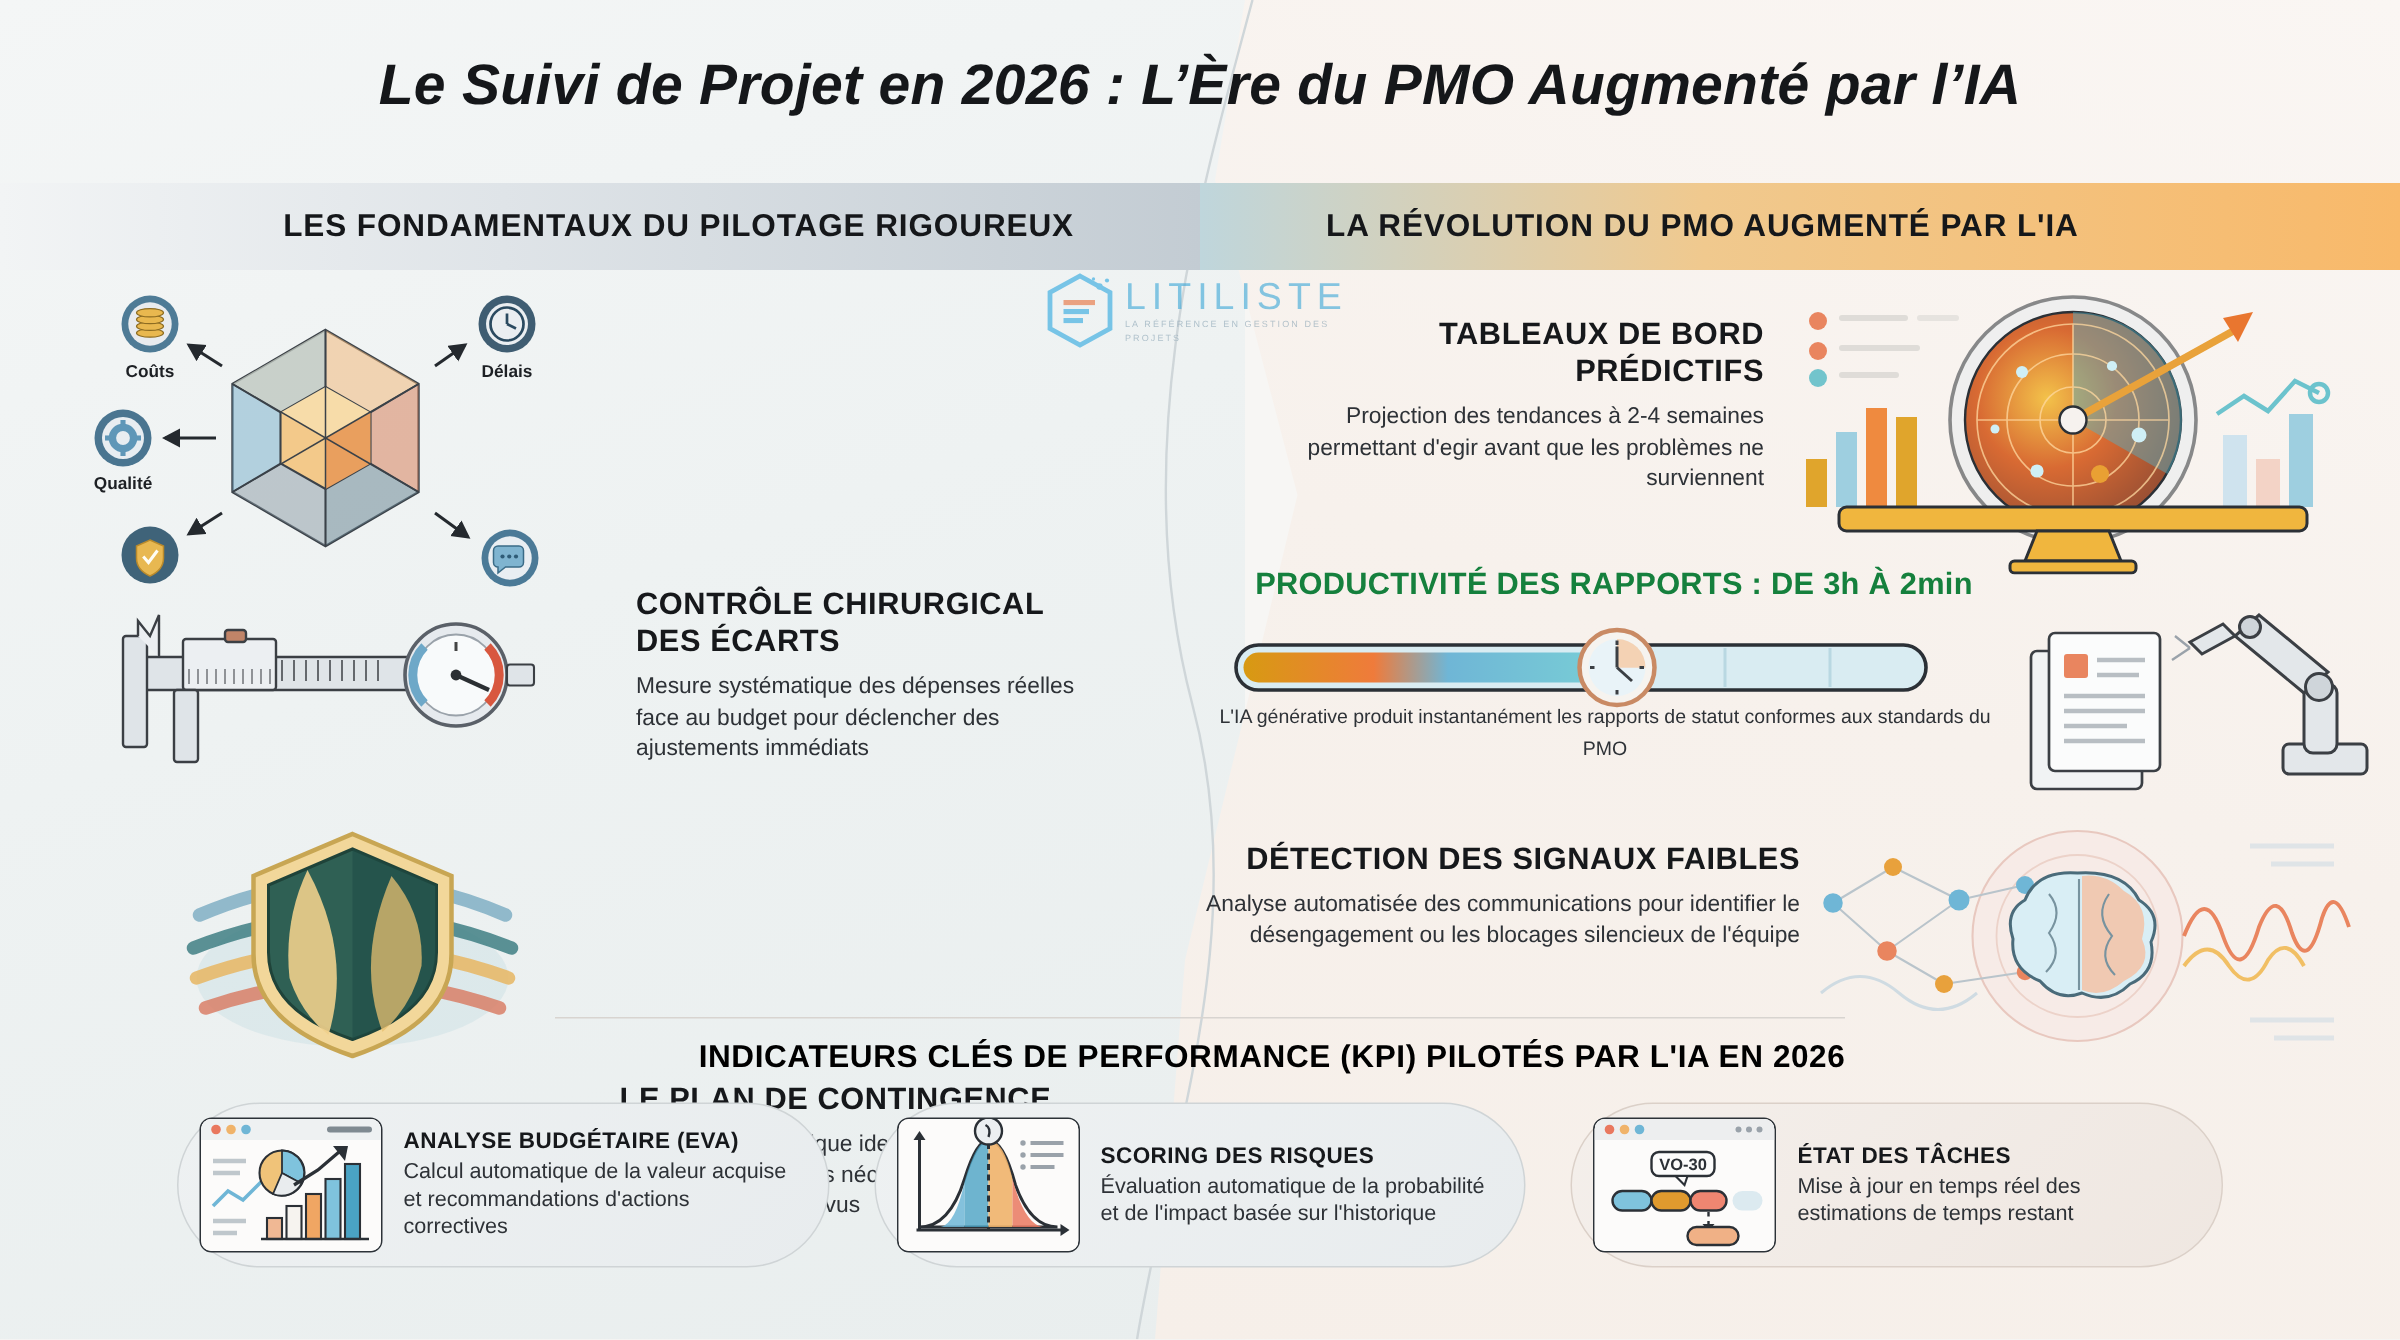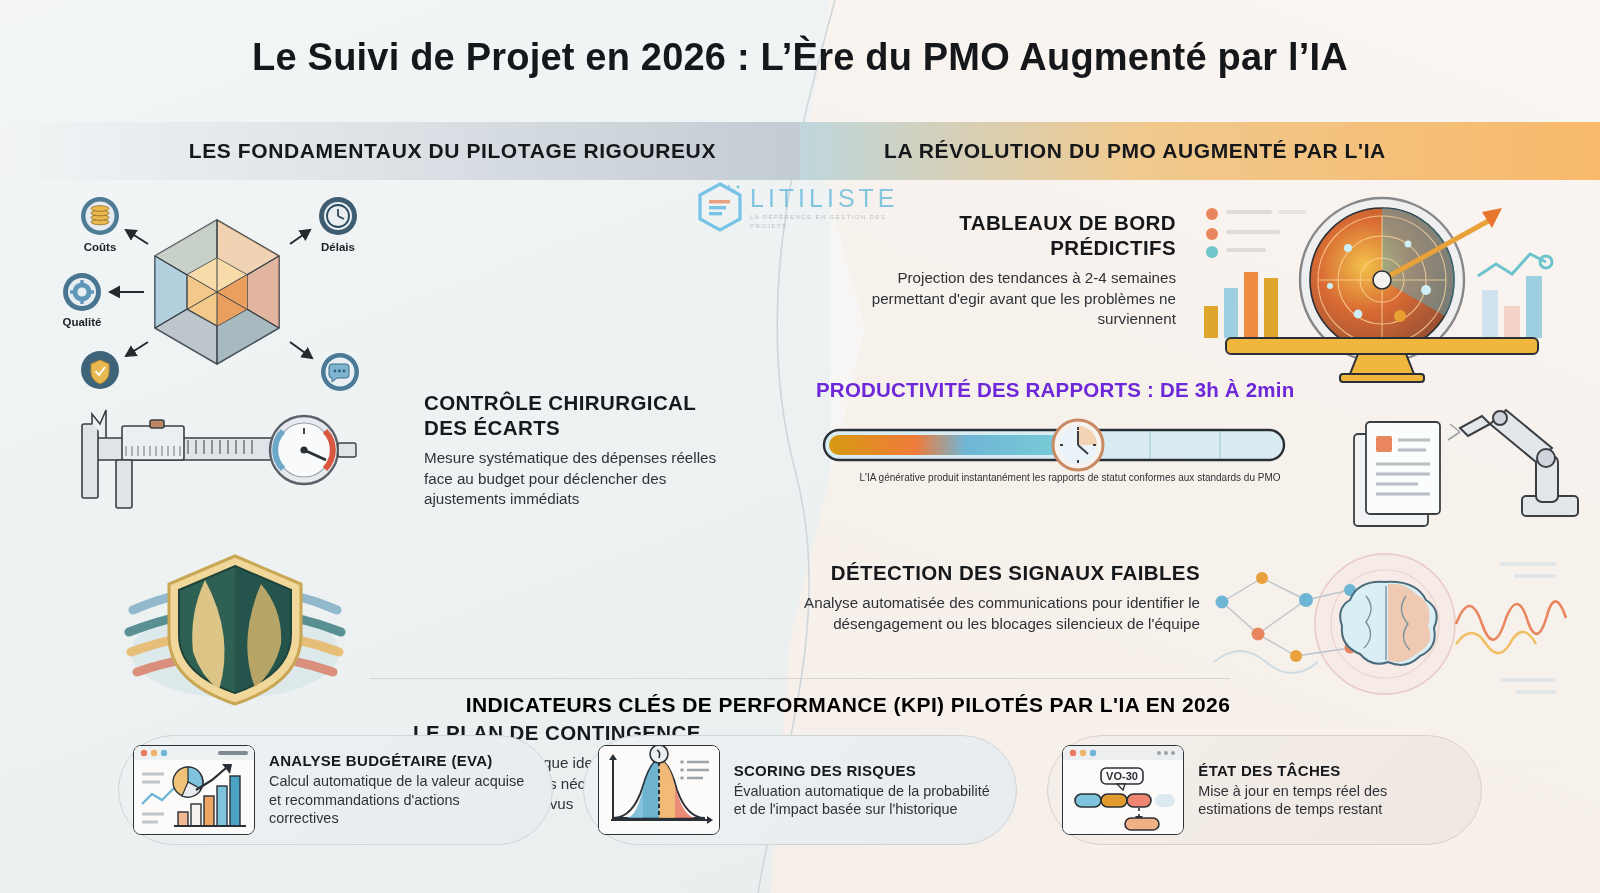--- a/index.html
+++ b/index.html
@@ -23,21 +23,21 @@
     background:linear-gradient(200deg,#faf6f3 0%,#f7f1ec 50%,#f6efe9 100%);
     clip-path:polygon(60px 0,830px 0,830px 893px,0 893px, 20px 640px, 95px 330px, 40px 120px);
   }
   .bg-divider{
     position:absolute;left:740px;top:0;width:120px;height:893px;
     pointer-events:none;
   }
   .bg-divider svg{display:block;}
   
   .title-band{
-    position:absolute;left:0;top:0;width:1600px;height:122px;
+    position:absolute;left:0;top:0;width:1600px;height:122px;font-style:italic;
   }
   .main-title{
     position:absolute;left:0;top:34px;width:1600px;
     text-align:center;
     font-size:38px;line-height:46px;font-weight:bold;
     letter-spacing:.2px;
     color:#15171a;
     font-family:"Liberation Sans", sans-serif;
   }
   
@@ -440,21 +440,21 @@
             <rect x="36" y="150" width="312" height="16" rx="5"></rect>
             <path d="M168 166 L216 166 L224 186 L160 186 Z"></path>
             <rect x="150" y="186" width="84" height="8" rx="3"></rect>
           </g>
         </svg>
       </div>
     </div>
 
     <div class="row" id="row-r2">
       <div class="hdr">
-        <h3 style="margin:0;font-size:20.5px;font-weight:bold;color:#6d28d9;letter-spacing:.2px;">PRODUCTIVITÉ DES RAPPORTS : DE 3h À 2min</h3>
+        <h3 style="margin:0;font-size:20.5px;font-weight:bold;color:#15803d;letter-spacing:.2px;text-align:center;">PRODUCTIVITÉ DES RAPPORTS : DE 3h À 2min</h3>
       </div>
       <div class="bar-wrap">
         <svg width="470" height="54" viewBox="0 0 470 54">
           <defs>
             <linearGradient id="pgrad" x1="0" y1="0" x2="1" y2="0">
               <stop offset="0%" stop-color="#d79a12"></stop>
               <stop offset="35%" stop-color="#ef7b3b"></stop>
               <stop offset="55%" stop-color="#6fb6d6"></stop>
               <stop offset="100%" stop-color="#79cfd6"></stop>
             </linearGradient>
@@ -473,21 +473,21 @@
           <line x1="258" y1="27" x2="268" y2="36" stroke="#3b3f44" stroke-width="2"></line>
           <g stroke="#3b3f44" stroke-width="2">
             <line x1="258" y1="9" x2="258" y2="12"></line>
               <line x1="258" y1="42" x2="258" y2="45"></line>
             <line x1="240" y1="27" x2="243" y2="27"></line>
               <line x1="273" y1="27" x2="276" y2="27"></line>
           </g>
         </svg>
       </div>
       <div class="sub">
-        <p style="margin:0;font-size:10px;line-height:20.5px;color:#2e3237;font-weight:500;">L'IA générative produit instantanément les rapports de statut conformes aux standards du PMO</p>
+        <p style="margin:0;font-size:13px;line-height:20.5px;color:#2e3237;font-weight:500;">L'IA générative produit instantanément les rapports de statut conformes aux standards du PMO</p>
       </div>
       <div class="art">
         <svg width="250" height="130" viewBox="0 0 250 130">
 
           <g>
             <rect x="14" y="34" width="74" height="92" rx="4" fill="#f1f3f4" stroke="#3b3f44" stroke-width="1.8"></rect>
             <rect x="26" y="22" width="74" height="92" rx="4" fill="#fbfcfc" stroke="#3b3f44" stroke-width="1.8"></rect>
             <rect x="36" y="36" width="16" height="16" rx="2" fill="#e9855f"></rect>
             <g stroke="#b8bec3" stroke-width="3">
               <line x1="58" y1="40" x2="90" y2="40"></line>

